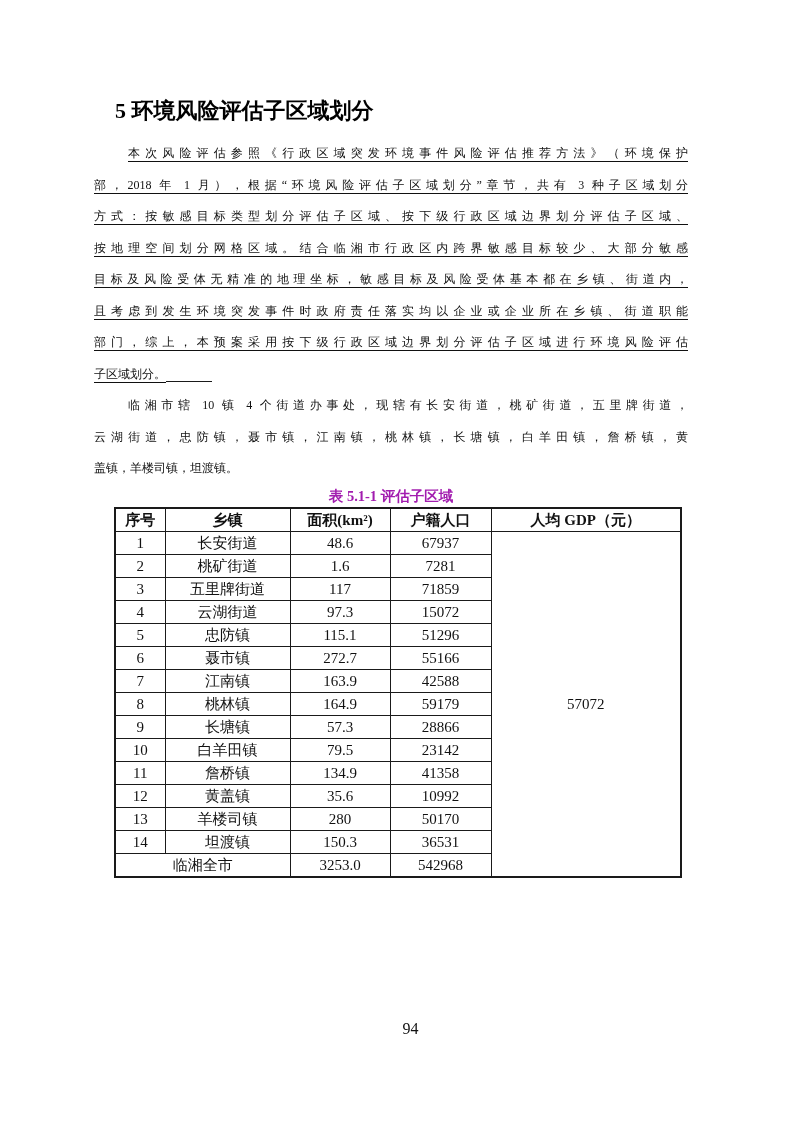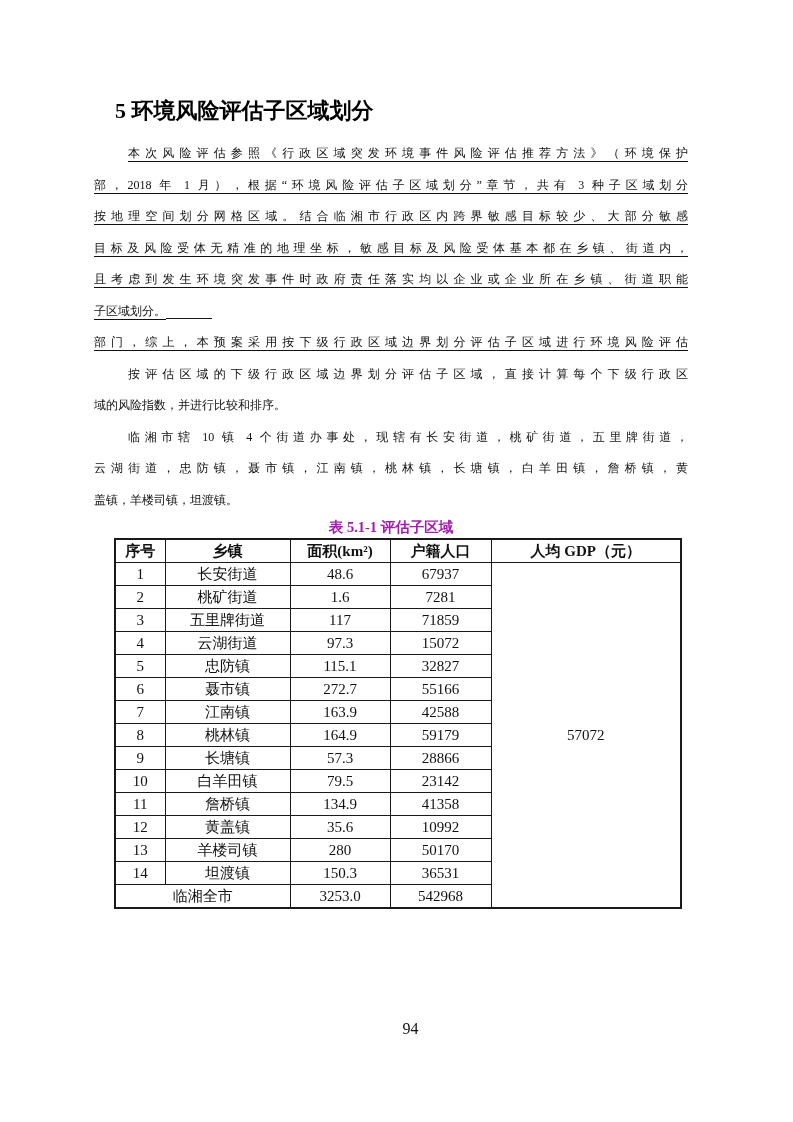--- a/index.html
+++ b/index.html
@@ -53,31 +53,28 @@
 <body>
 
 <div class="page">
   <div class="content">
 
     <h1 class="heading">5 环境风险评估子区域划分</h1>
 
     <div class="para underlined">
       <div class="line first">本次风险评估参照《行政区域突发环境事件风险评估推荐方法》（环境保护</div>
       <div class="line">部，2018 年 1 月），根据“环境风险评估子区域划分”章节，共有 3 种子区域划分</div>
+      <div class="line">方式：按敏感目标类型划分评估子区域、按下级行政区域边界划分评估子区域、</div>
       <div class="line">按地理空间划分网格区域。结合临湘市行政区内跨界敏感目标较少、大部分敏感</div>
       <div class="line">目标及风险受体无精准的地理坐标，敏感目标及风险受体基本都在乡镇、街道内，</div>
       <div class="line">且考虑到发生环境突发事件时政府责任落实均以企业或企业所在乡镇、街道职能</div>
+      <div class="line">部门，综上，本预案采用按下级行政区域边界划分评估子区域进行环境风险评估</div>
       <div class="line last">子区域划分。</div>
-      <div class="line">部门，综上，本预案采用按下级行政区域边界划分评估子区域进行环境风险评估</div>
     </div>
 
-    <div class="para">
-      <div class="line first">按评估区域的下级行政区域边界划分评估子区域，直接计算每个下级行政区</div>
-      <div class="line last">域的风险指数，并进行比较和排序。</div>
-    </div>
 
     <div class="para">
       <div class="line first">临湘市辖 10 镇 4 个街道办事处，现辖有长安街道，桃矿街道，五里牌街道，</div>
       <div class="line">云湖街道，忠防镇，聂市镇，江南镇，桃林镇，长塘镇，白羊田镇，詹桥镇，黄</div>
       <div class="line last">盖镇，羊楼司镇，坦渡镇。</div>
     </div>
 
     <div class="table-caption">表 5.1-1 评估子区域</div>
 
     <table class="subregion">
@@ -120,21 +117,21 @@
         <tr>
           <td>4</td>
           <td>云湖街道</td>
           <td>97.3</td>
           <td>15072</td>
         </tr>
         <tr>
           <td>5</td>
           <td>忠防镇</td>
           <td>115.1</td>
-          <td>32827</td>
+          <td>51296</td>
         </tr>
         <tr>
           <td>6</td>
           <td>聂市镇</td>
           <td>272.7</td>
           <td>55166</td>
         </tr>
         <tr>
           <td>7</td>
           <td>江南镇</td>

